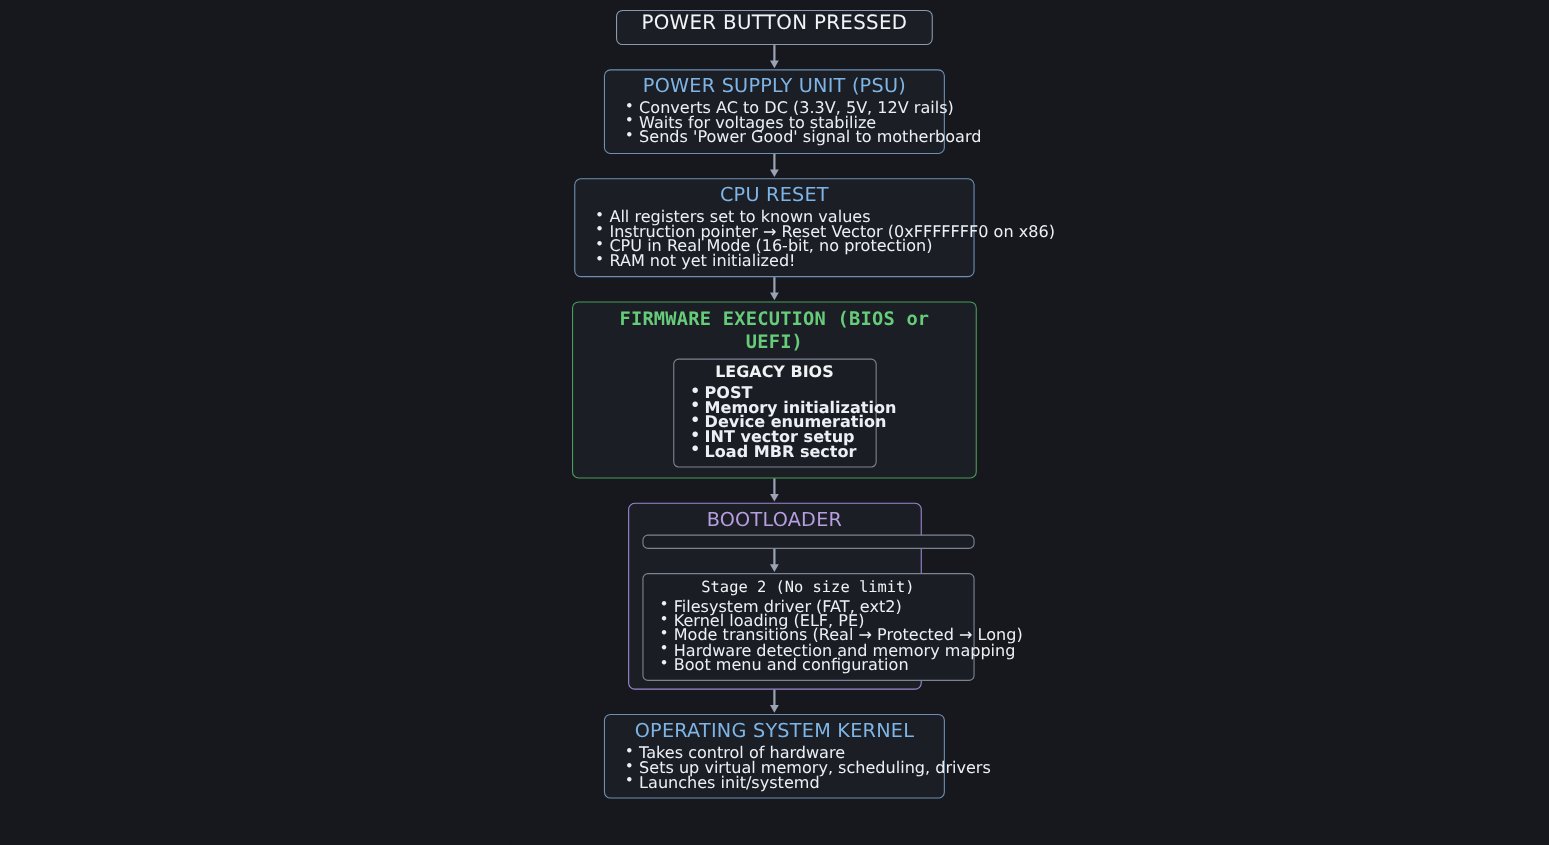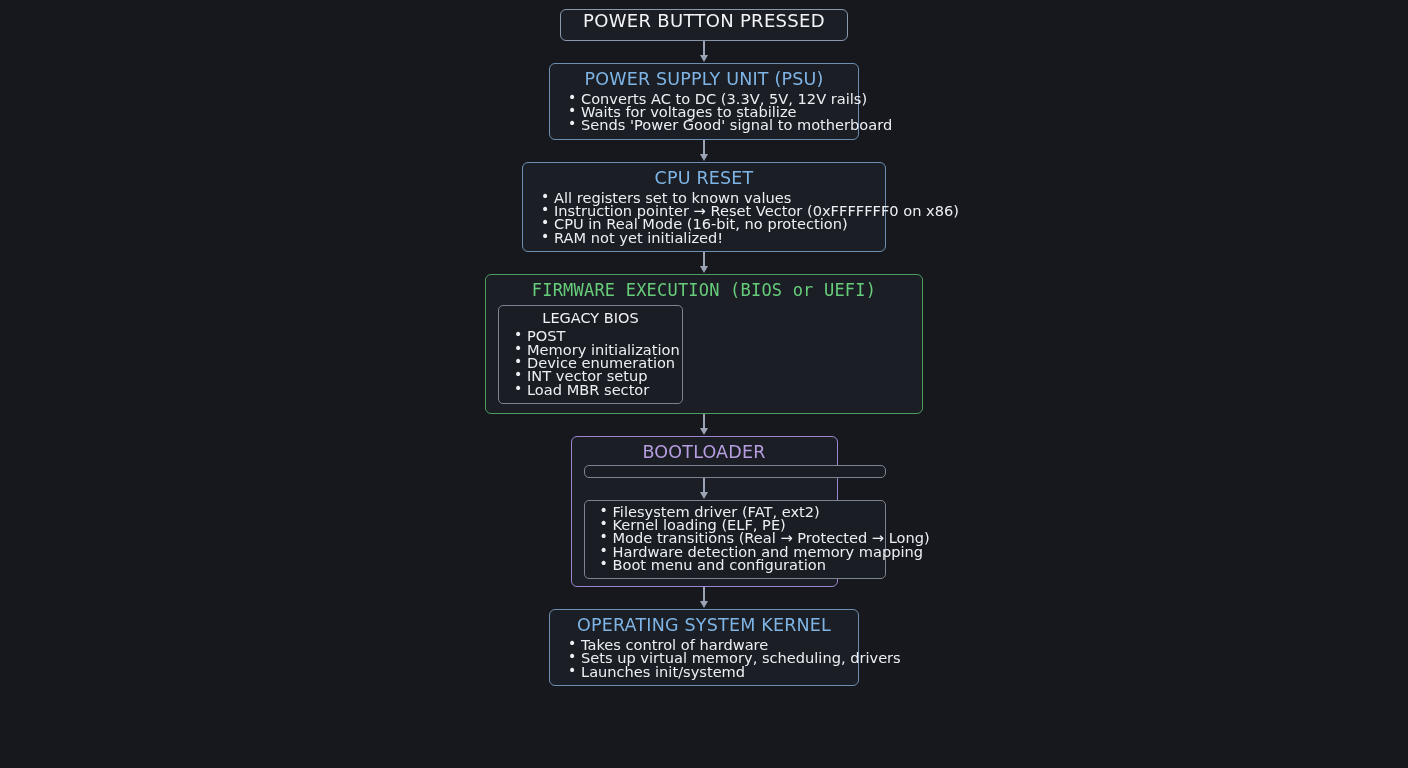--- a/index.html
+++ b/index.html
@@ -108,20 +108,21 @@
     border-right: 4px solid transparent;
     border-top: 7px solid #9aa4b4;
   }
 
   
   .firmware-cols {
     display: flex;
     gap: 8px;
     margin-top: 3px;
     padding-bottom: 2px;
+    justify-content: center;
   }
   .subnode {
     border: 1.2px solid #7d8491;
     border-radius: 5px;
     background: #1a1d23;
     padding: 4px 9px 7px 9px;
   }
   .subnode-title {
     text-align: center;
     font-size: 14.5px;
@@ -142,21 +143,21 @@
     padding: 4px 9px 7px 9px;
     width: 302px;
   }
   .stage + .arrow { margin: 0 auto; }
 
   .mono { font-family: "DejaVu Sans Mono", monospace; }
 
   
   .n-psu   { width: 310px; }
   .n-cpu   { width: 364px; }
-  .n-fw    { width: 438px; }
+  .n-fw    { width: 368px; font-weight: bold; }
   .n-boot  { width: 267px; }
   .n-os    { width: 310px; }
 
   .stack { display: flex; flex-direction: column; align-items: center; }
 </style>
 </head>
 <body>
 
 <div class="stack">
 
@@ -227,20 +228,21 @@
 
     <div class="stage">
     </div>
 
     <div class="arrow">
       <div class="shaft"></div>
       <div class="head"></div>
     </div>
 
     <div class="stage">
+      <div class="subnode-title mono">Stage 2 (No size limit)</div>
       <ul class="bullets">
         <li>Filesystem driver (FAT, ext2)</li>
         <li>Kernel loading (ELF, PE)</li>
         <li>Mode transitions (Real → Protected → Long)</li>
         <li>Hardware detection and memory mapping</li>
         <li>Boot menu and configuration</li>
       </ul>
     </div>
   </div>
 

